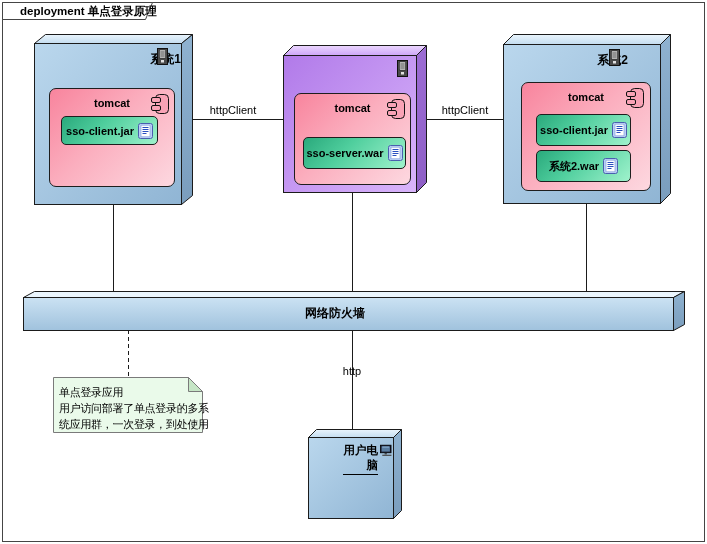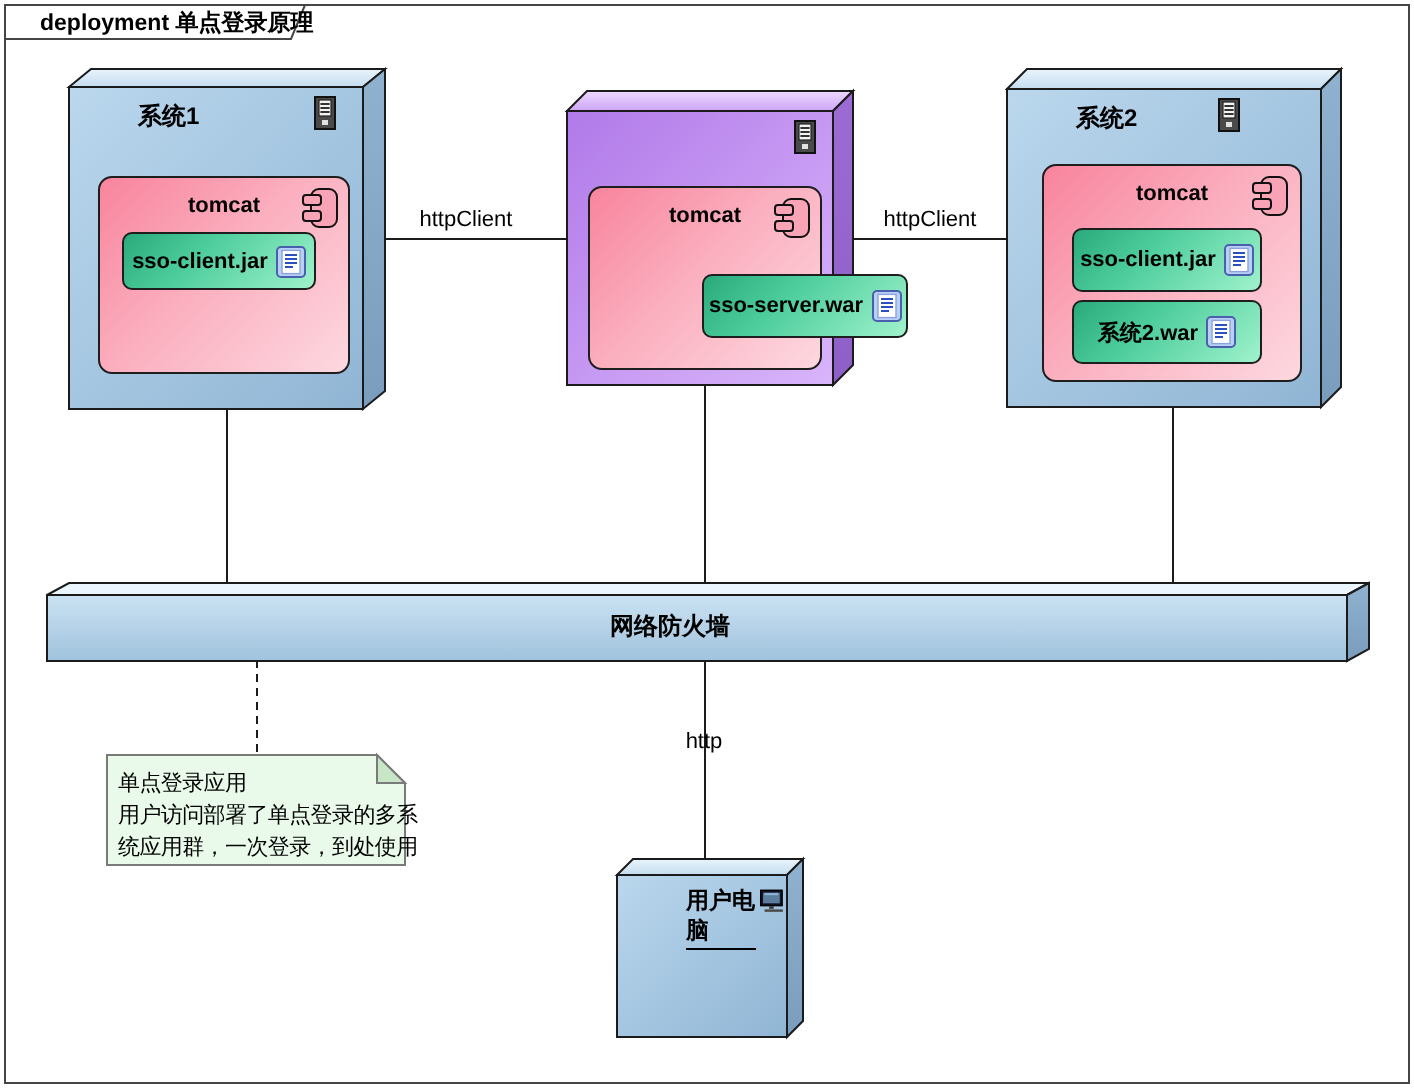--- a/index.html
+++ b/index.html
@@ -2,21 +2,21 @@
 <html><head>
 <meta charset="utf-8">
 <style>
   html,body{margin:0;padding:0;background:#fff;}
   .canvas{position:relative;width:707px;height:544px;background:#fff;overflow:hidden;
           font-family:"Liberation Sans","DejaVu Sans",sans-serif;color:#000;}
   svg.bg{position:absolute;left:0;top:0;}
   .abs{position:absolute;}
   .tab-title{left:8px;top:4px;font-size:11.5px;font-weight:bold;white-space:nowrap;margin-left:12px;}
   .node{position:absolute;}
-  .node-title-row{position:absolute;left:0;right:0;top:6px;text-align:left;padding-left:35px;}
+  .node-title-row{position:absolute;left:0;right:0;top:6px;text-align:right;padding-left:35px;}
   .node-title{font-weight:bold;font-size:12px;}
   .underlined{border-bottom:1px solid #000;padding-bottom:1px;}
   .node-icon{position:absolute;}
   .tomcat{position:absolute;border:1px solid #1e1e1e;border-radius:7px;
           background:linear-gradient(135deg,#f8849d 0%,#fbaebe 45%,#fdd8e0 100%);}
   .comp-title{position:absolute;left:0;right:0;top:8px;text-align:center;font-weight:bold;font-size:11px;}
   .comp-icon{position:absolute;}
   .artifact{position:absolute;border:1px solid #1e1e1e;border-radius:5px;
             background:linear-gradient(135deg,#2aa97c 0%,#4fce9d 40%,#9ff2cc 100%);
             display:flex;align-items:center;justify-content:center;gap:4px;
@@ -138,21 +138,21 @@
       <path d="M3.2,4 h4.6 M3.2,6 h4.6 M3.2,8 h4.6" stroke="#333" stroke-width="1" fill="none"></path>
       <rect x="4" y="12" width="3" height="2.5" fill="#e0e0e0"></rect>
     </svg>
     <div class="tomcat" style="left:11px;top:38px;width:115px;height:90px;">
       <div class="comp-title">tomcat</div>
       <svg class="comp-icon" style="right:5px;top:5px;" width="18" height="20" viewBox="0 0 18 20">
         <rect x="4.5" y="0.5" width="13" height="19" rx="4" fill="#f9a3b6" stroke="#111"></rect>
         <rect x="0.5" y="3.5" width="9" height="5" rx="1.5" fill="#f9a3b6" stroke="#111"></rect>
         <rect x="0.5" y="11.5" width="9" height="5" rx="1.5" fill="#f9a3b6" stroke="#111"></rect>
       </svg>
-      <div class="artifact" style="left:8px;top:43px;width:101px;height:30px;margin-left:48px;">
+      <div class="artifact" style="left:8px;top:43px;width:101px;height:30px;">
         <span>sso-server.war</span>
         <svg width="15" height="16" viewBox="0 0 15 16">
           <rect x="0.5" y="0.5" width="14" height="15" rx="2" fill="#b9d0f6" stroke="#4a5fae"></rect>
           <rect x="3" y="2.2" width="9" height="11.6" fill="#ffffff" stroke="#8ba3dd" stroke-width="0.7"></rect>
           <path d="M4.5,4.5 h6 M4.5,6.5 h6 M4.5,8.5 h6 M4.5,10.5 h4" stroke="#2a50c0" stroke-width="1" fill="none"></path>
         </svg>
       </div>
     </div>
   </div>
 

